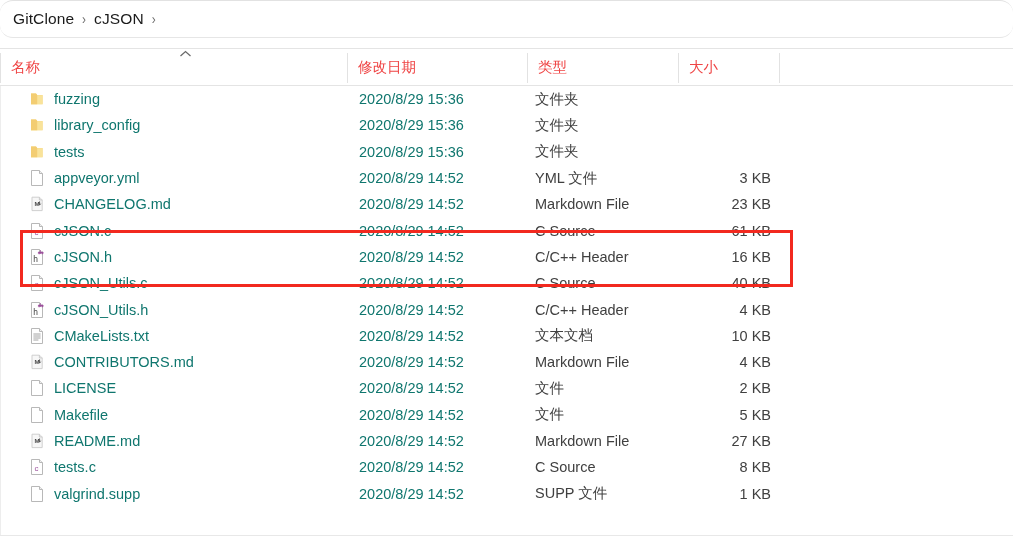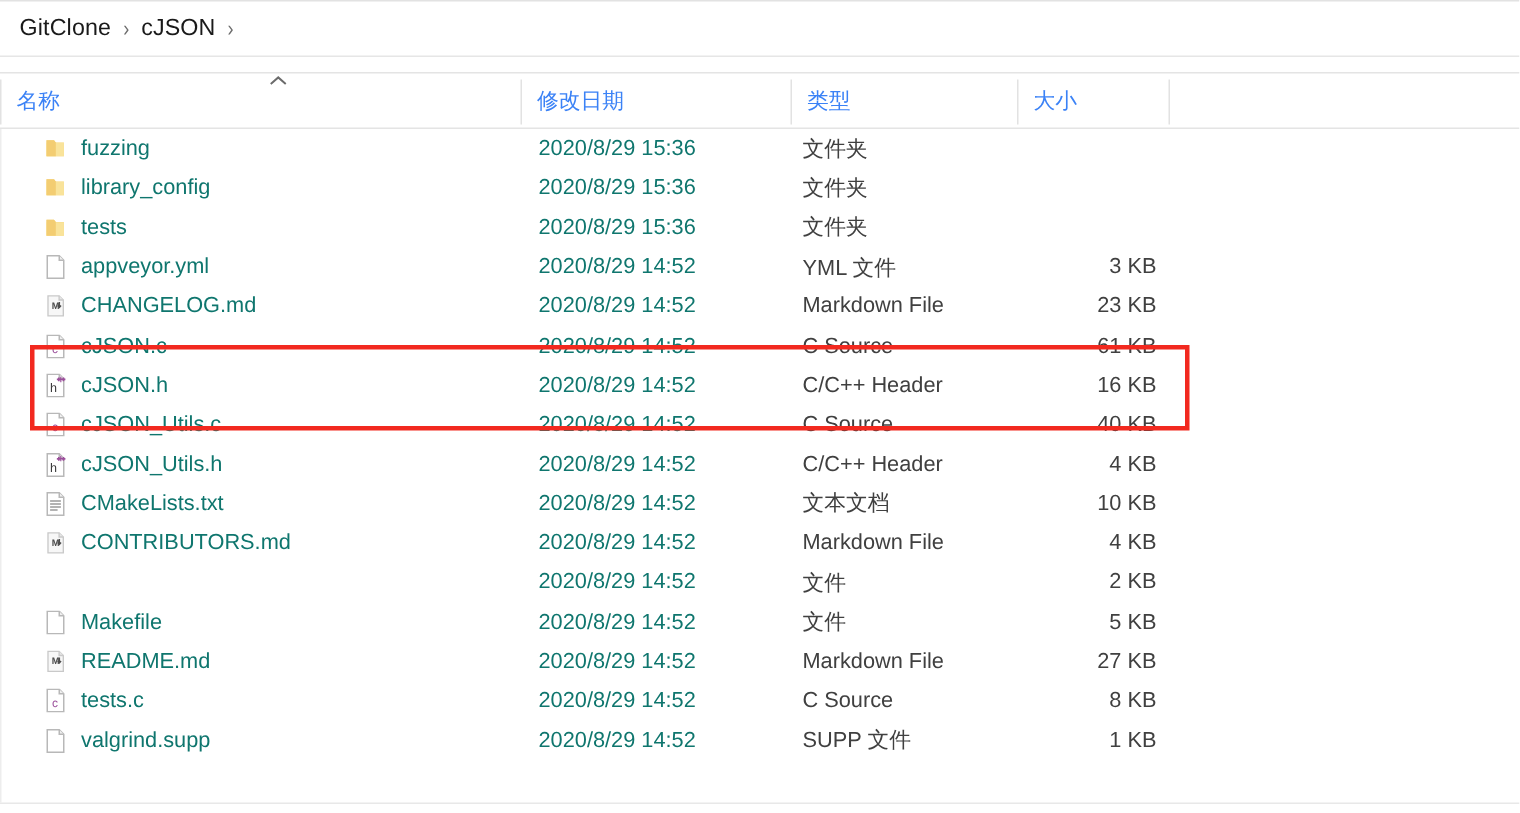--- a/index.html
+++ b/index.html
@@ -22,20 +22,21 @@
     left: 0; top: 0;
     width: 1013px;
     height: 38px;
     background: #ffffff;
     border-top: 1px solid #e2e2e2;
     border-bottom: 1px solid #e6e6e6;
     box-sizing: border-box;
     display: flex;
     align-items: center;
     padding-left: 10px;
+    border-radius: 13px;
   }
   .crumb {
     font-size: 15.5px;
     color: #1a1a1a;
     padding: 2px 3px;
     letter-spacing: 0.1px;
     white-space: nowrap;
   }
   .crumb-sep {
     color: #6d6d6d;
@@ -57,21 +58,21 @@
     background: #ffffff;
   }
   .col-head {
     position: absolute;
     top: 0;
     height: 100%;
     box-sizing: border-box;
     display: flex;
     align-items: center;
     font-size: 14.5px;
-    color: #3b82f6;
+    color: #ef4444;
     white-space: nowrap;
   }
   .col-head .lbl { padding-left: 11px; }
   .col-div {
     position: absolute;
     top: 4px;
     width: 1px;
     height: 30px;
     background: #e2e2e2;
   }
@@ -374,20 +375,29 @@
             <path d="M10.6 5.4 v3.4 M9.5 7.7 l1.1 1.3 l1.1 -1.3" fill="none" stroke="#4c4c4c" stroke-width="0.9"></path>
           </svg>
         </span>
         <span class="nm">CONTRIBUTORS.md</span>
       </div>
       <div class="cell c-date">2020/8/29 14:52</div>
       <div class="cell c-type">Markdown File</div>
       <div class="cell c-size">4 KB</div>
     </div>
     <div class="row">
+      <div class="cell c-name">
+        <span class="ico">
+          <svg width="16" height="16" viewBox="0 0 16 16">
+            <path d="M2.5 0.5 H10.5 L13.5 3.5 V15.5 H2.5 Z" fill="#ffffff" stroke="#b8b8b8" stroke-width="1"></path>
+            <path d="M10.5 0.5 V3.5 H13.5" fill="#f0f0f0" stroke="#b8b8b8" stroke-width="1"></path>
+          </svg>
+        </span>
+        <span class="nm">LICENSE</span>
+      </div>
       <div class="cell c-date">2020/8/29 14:52</div>
       <div class="cell c-type">文件</div>
       <div class="cell c-size">2 KB</div>
     </div>
     <div class="row">
       <div class="cell c-name">
         <span class="ico">
           <svg width="16" height="16" viewBox="0 0 16 16">
             <path d="M2.5 0.5 H10.5 L13.5 3.5 V15.5 H2.5 Z" fill="#ffffff" stroke="#b8b8b8" stroke-width="1"></path>
             <path d="M10.5 0.5 V3.5 H13.5" fill="#f0f0f0" stroke="#b8b8b8" stroke-width="1"></path>

